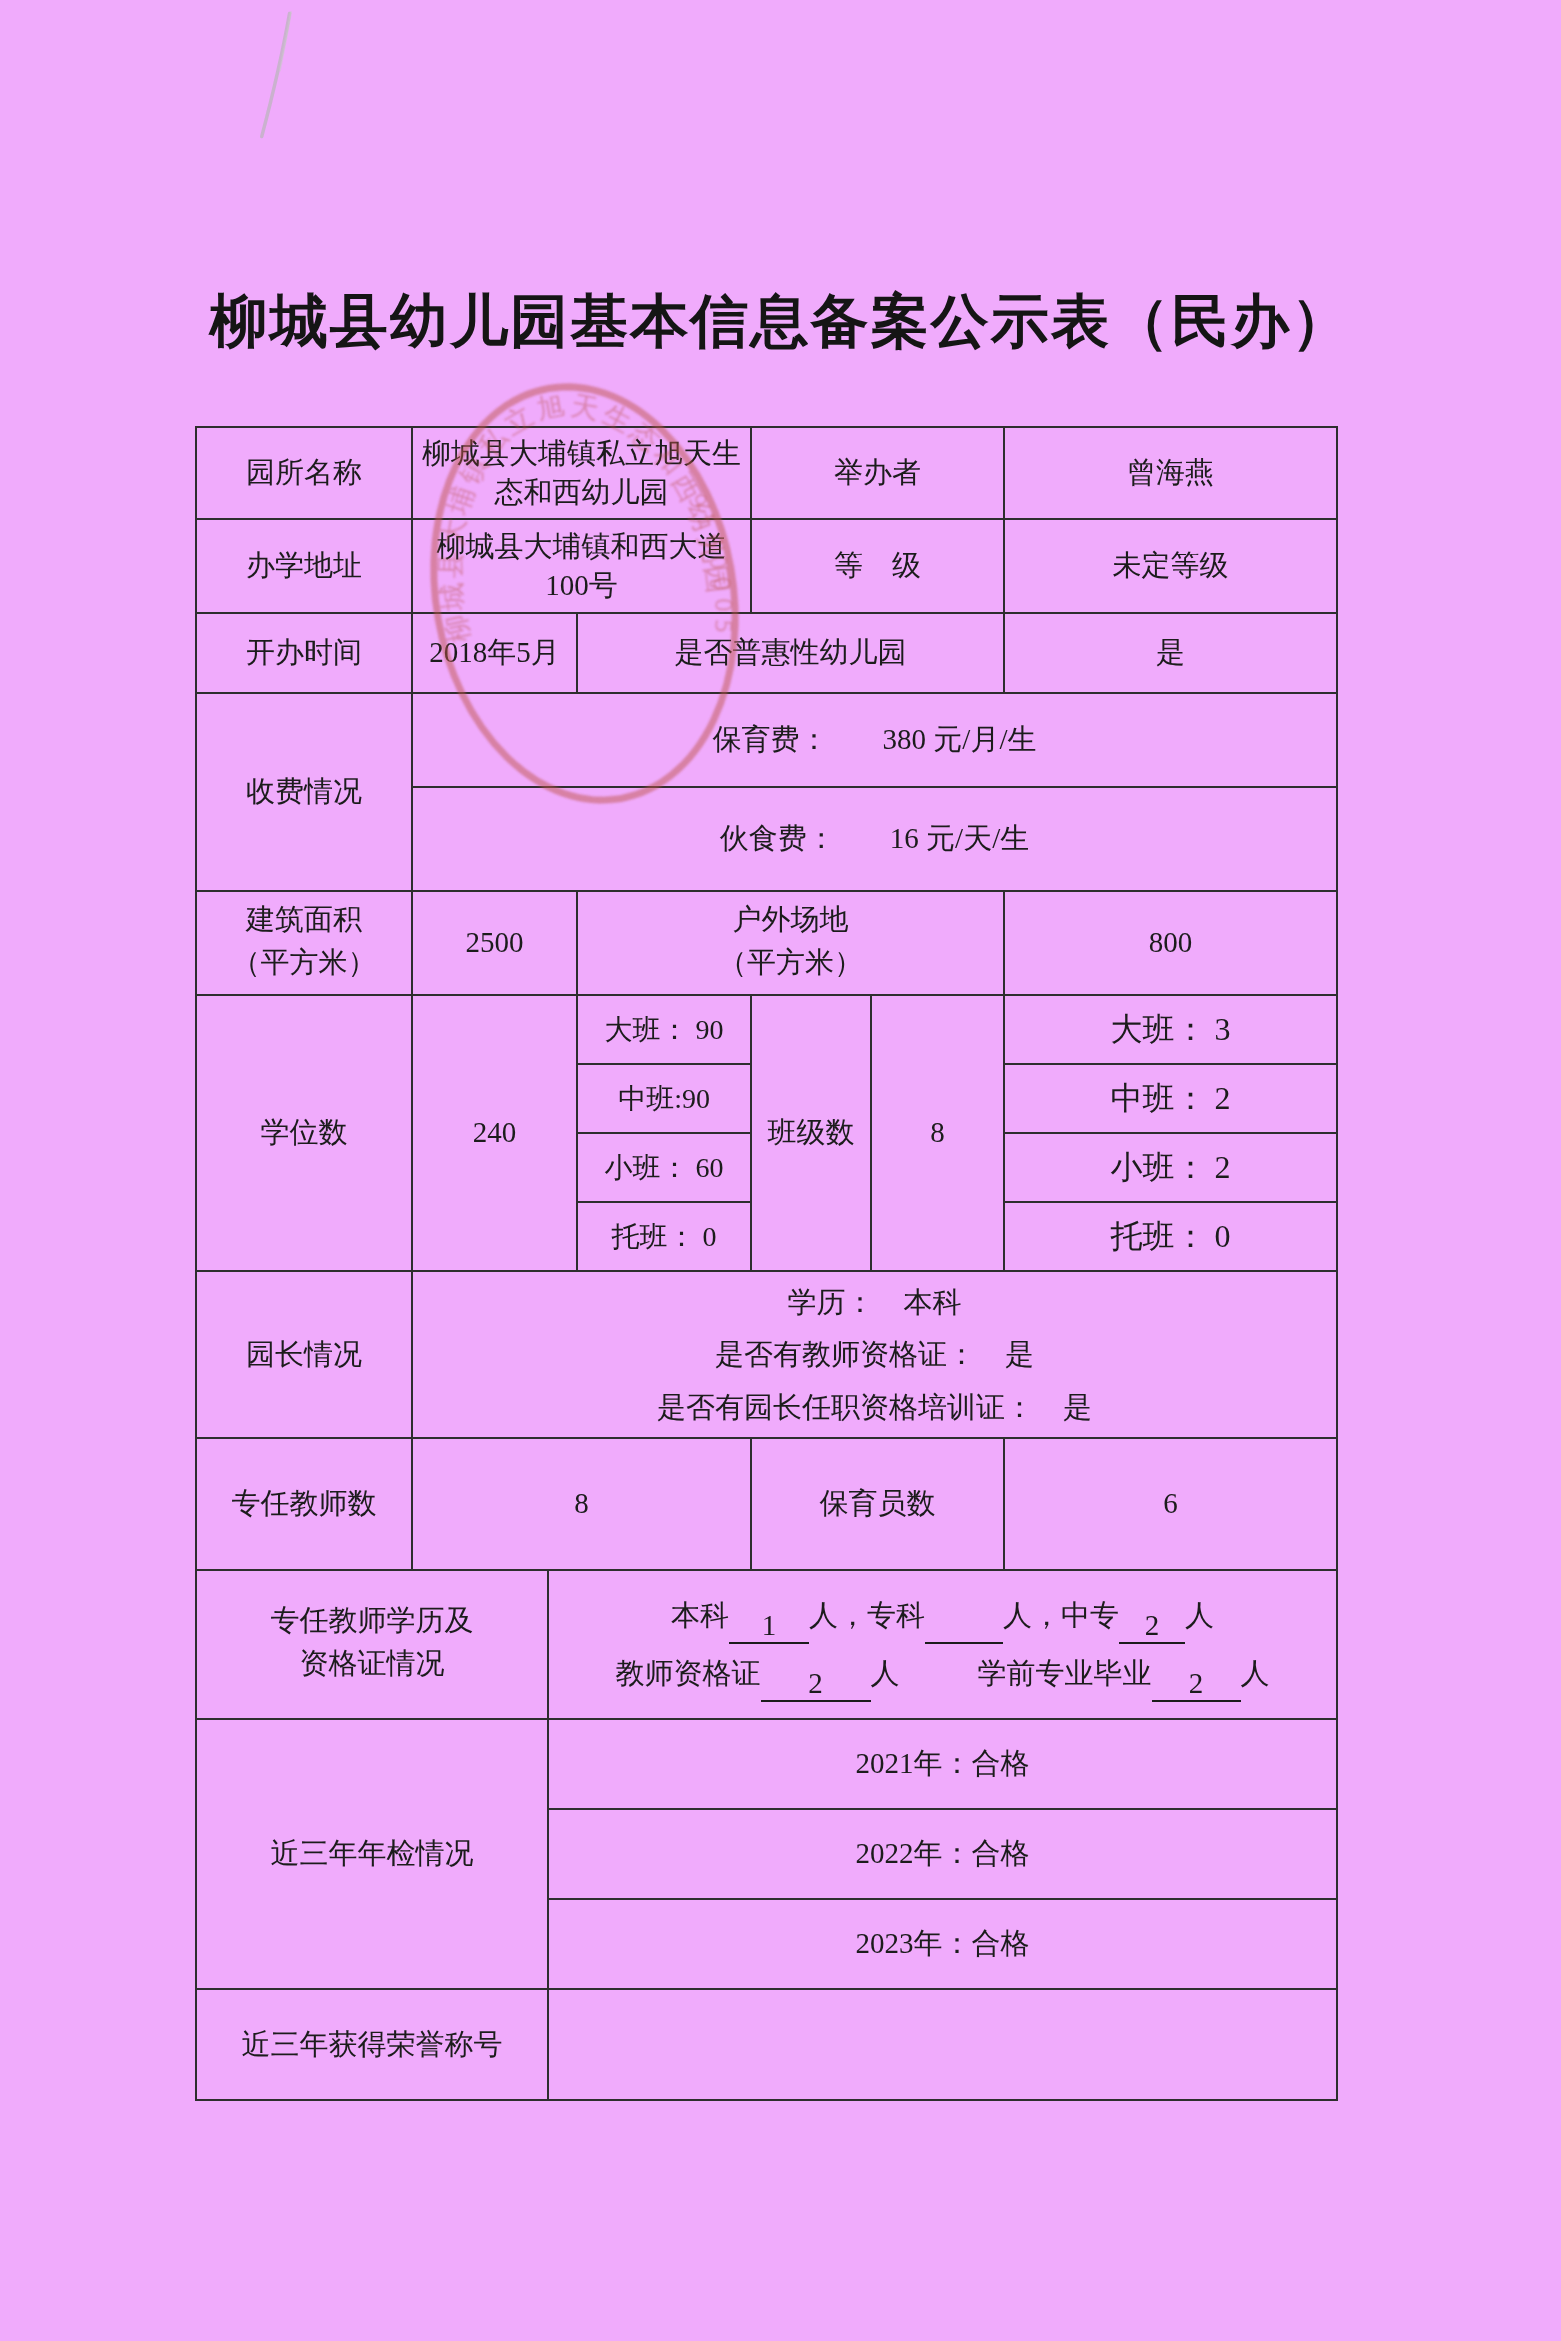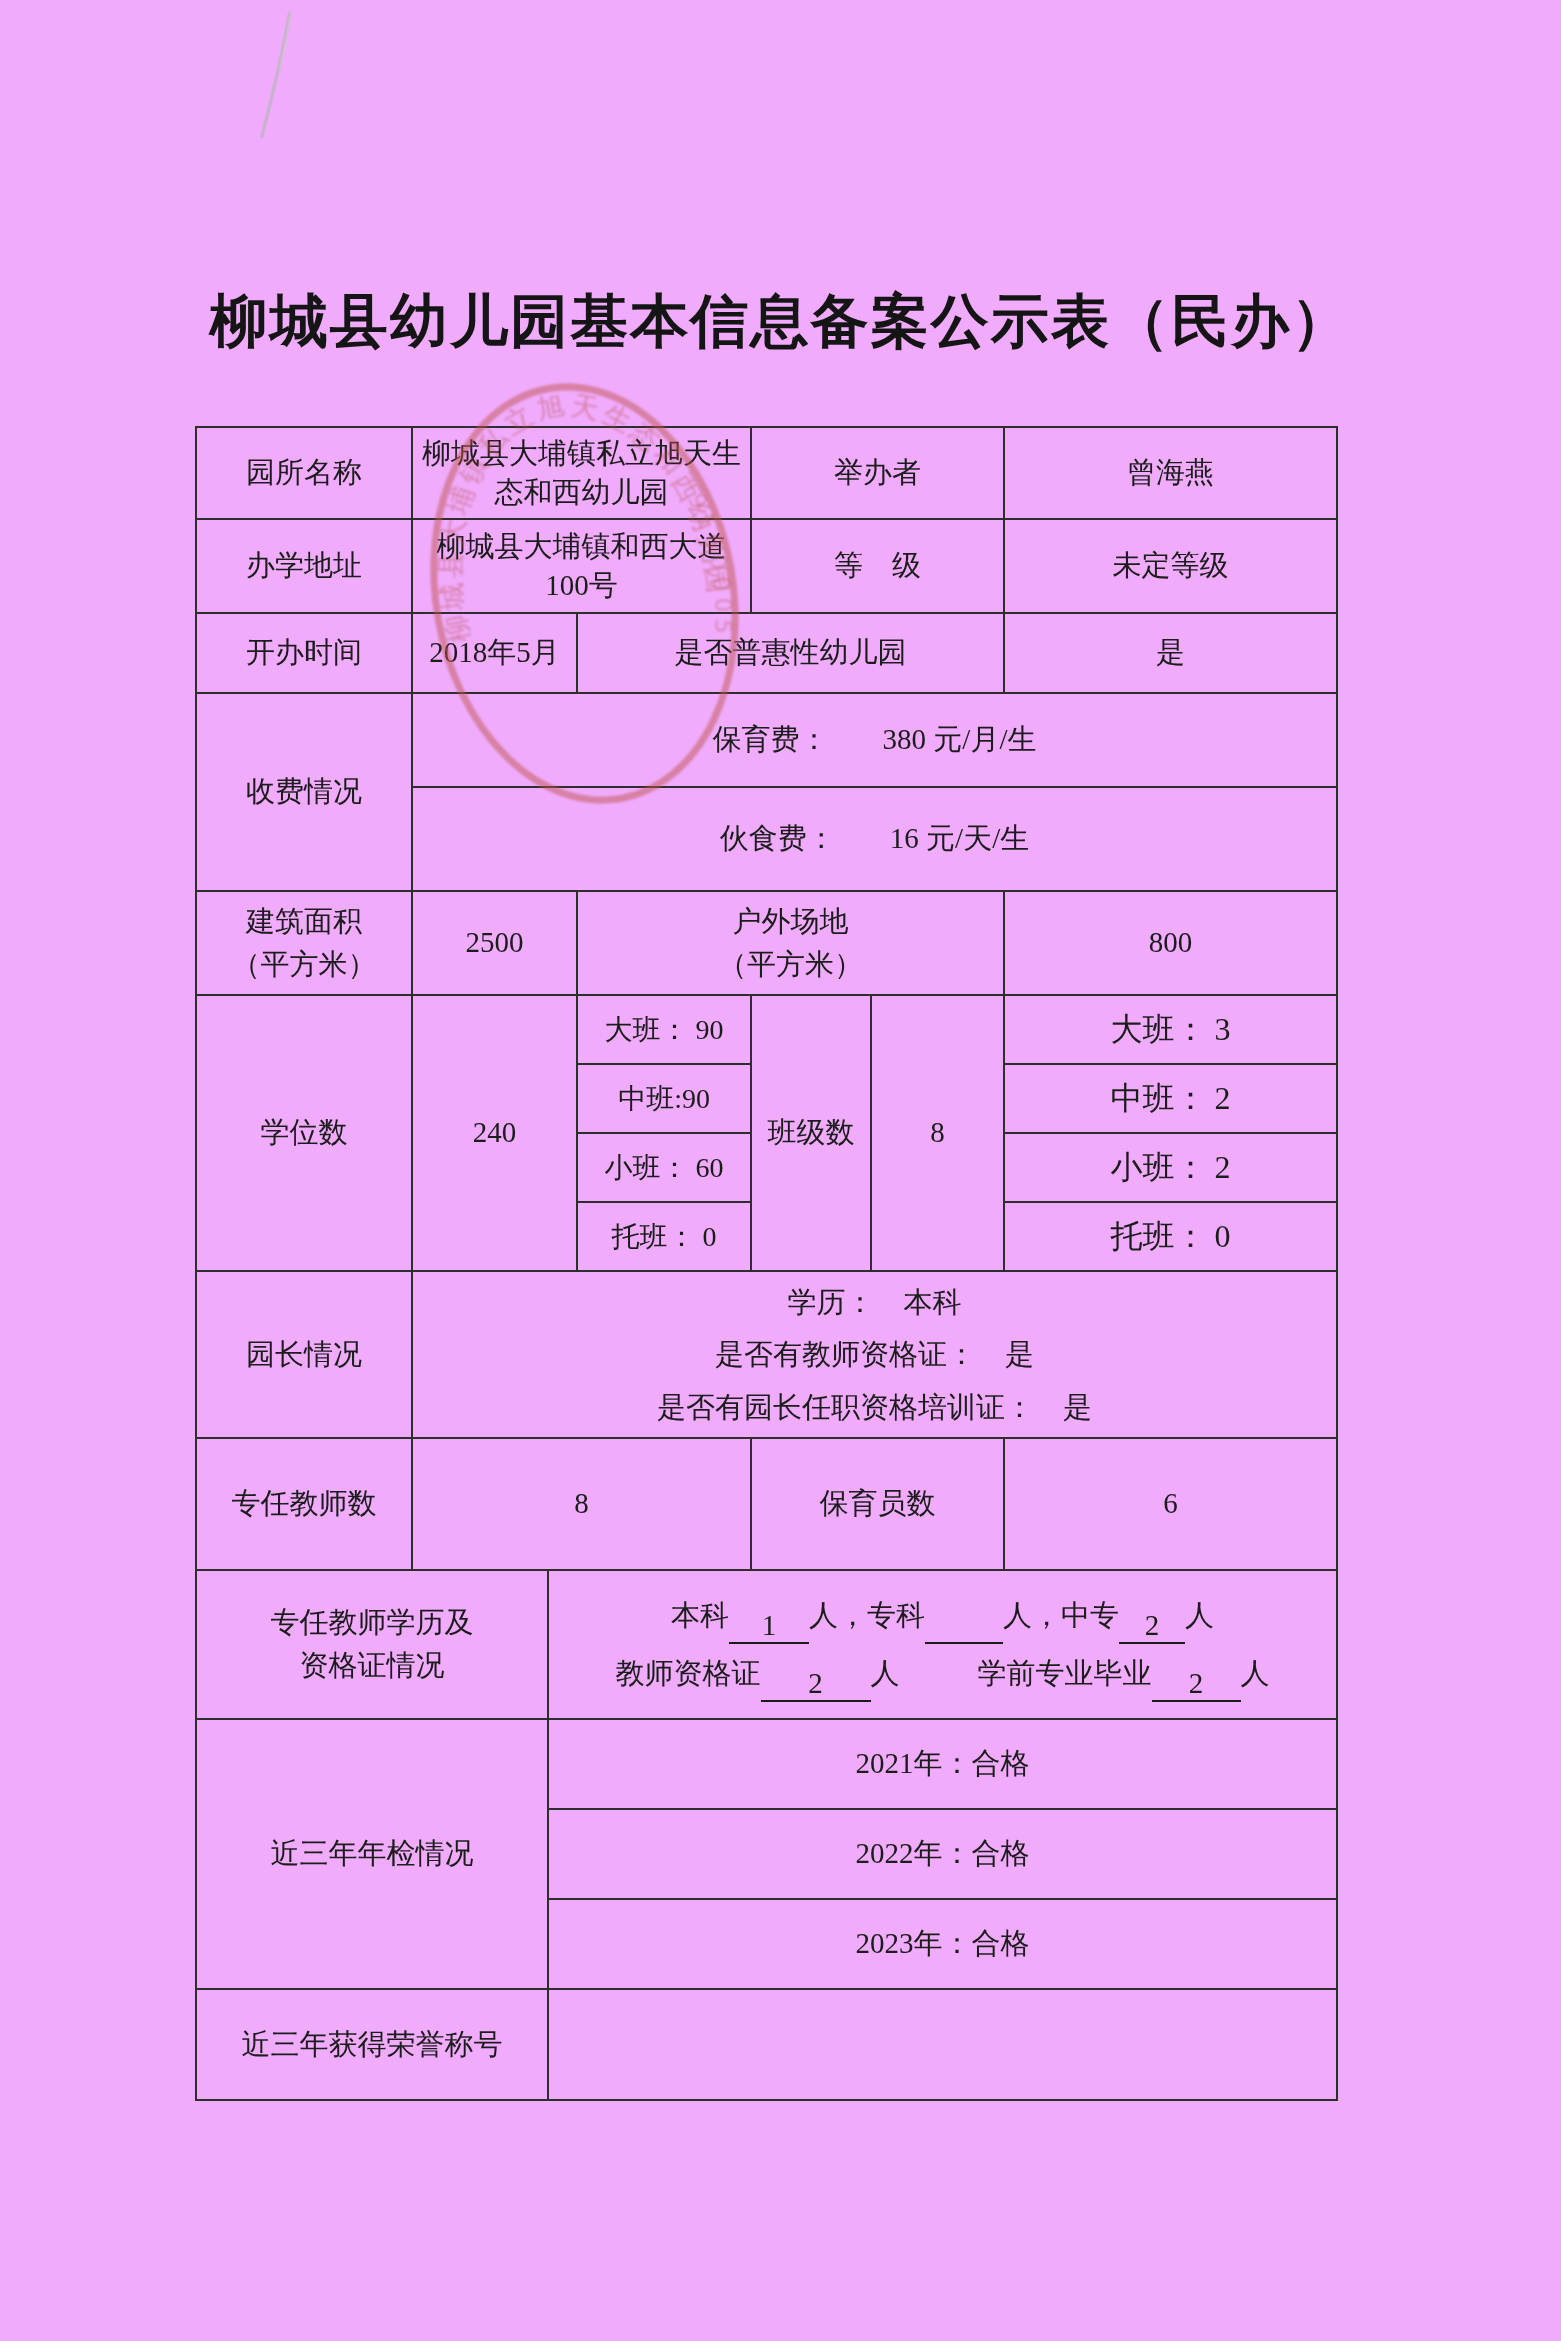--- a/index.html
+++ b/index.html
@@ -50,21 +50,21 @@
     text-align: center;
     vertical-align: middle;
     padding: 4.2px 5.6px;
     line-height: 1.35;
     overflow: hidden;
   }
   table.form { border: 2.8px solid #2a2a2a; }
   td.seat-item { text-align: left; padding-left: 12.5px; font-size: 28px; }
   td.cls-item  { text-align: left; padding-left: 21px; font-size: 32px; }
   td.num-left  { text-align: left; padding-left: 14px; }
-  .two-line div { line-height: 1.5; }
+  .two-line div { line-height: 1.5; font-family: Liberation Mono, monospace; }
   .fee-name { margin-right: 54px; }
   .principal-lines { text-align: left; padding-left: 21px; }
   .principal-lines div { line-height: 1.8; }
   .qual-cell { text-align: left; padding-left: 19.4px; }
   .qual-cell .qline { line-height: 2.0; white-space: nowrap; }
   .u {
     display: inline-block;
     border-bottom: 2.1px solid #1c1c1c;
     text-align: center;
     line-height: 1.15;

